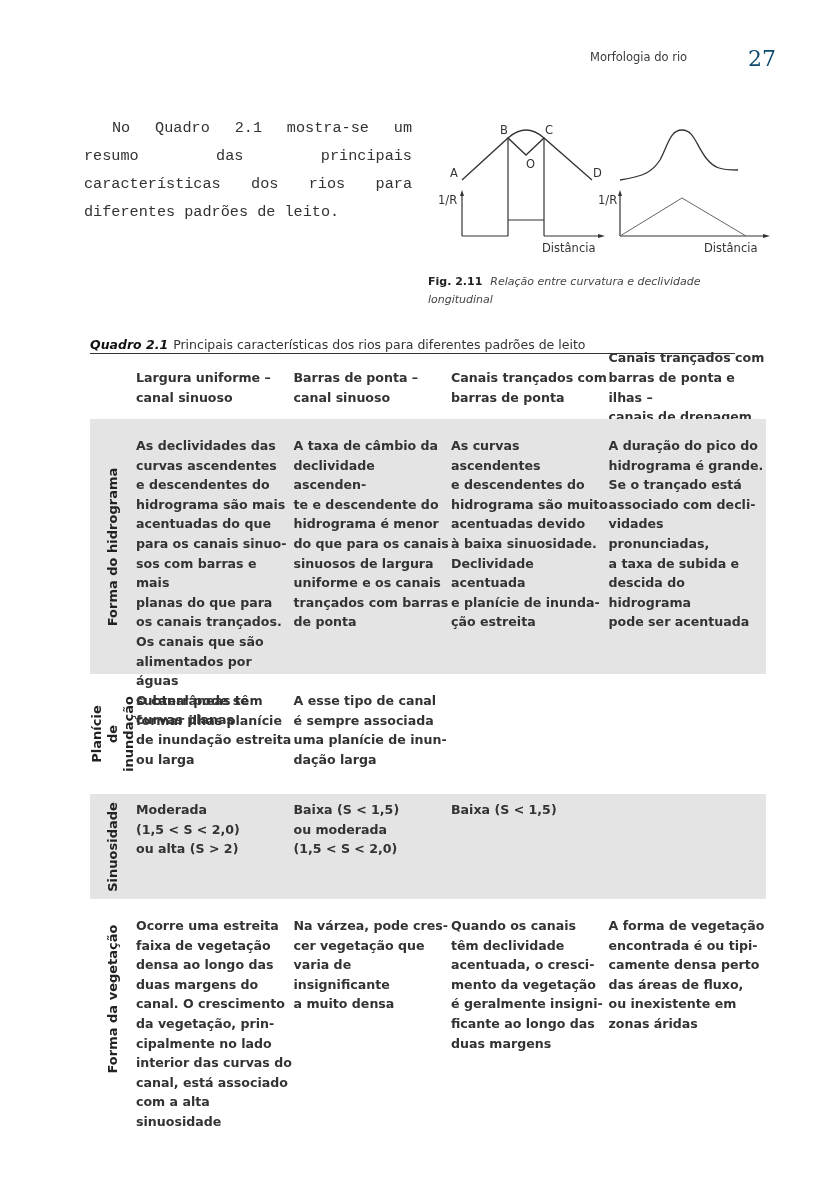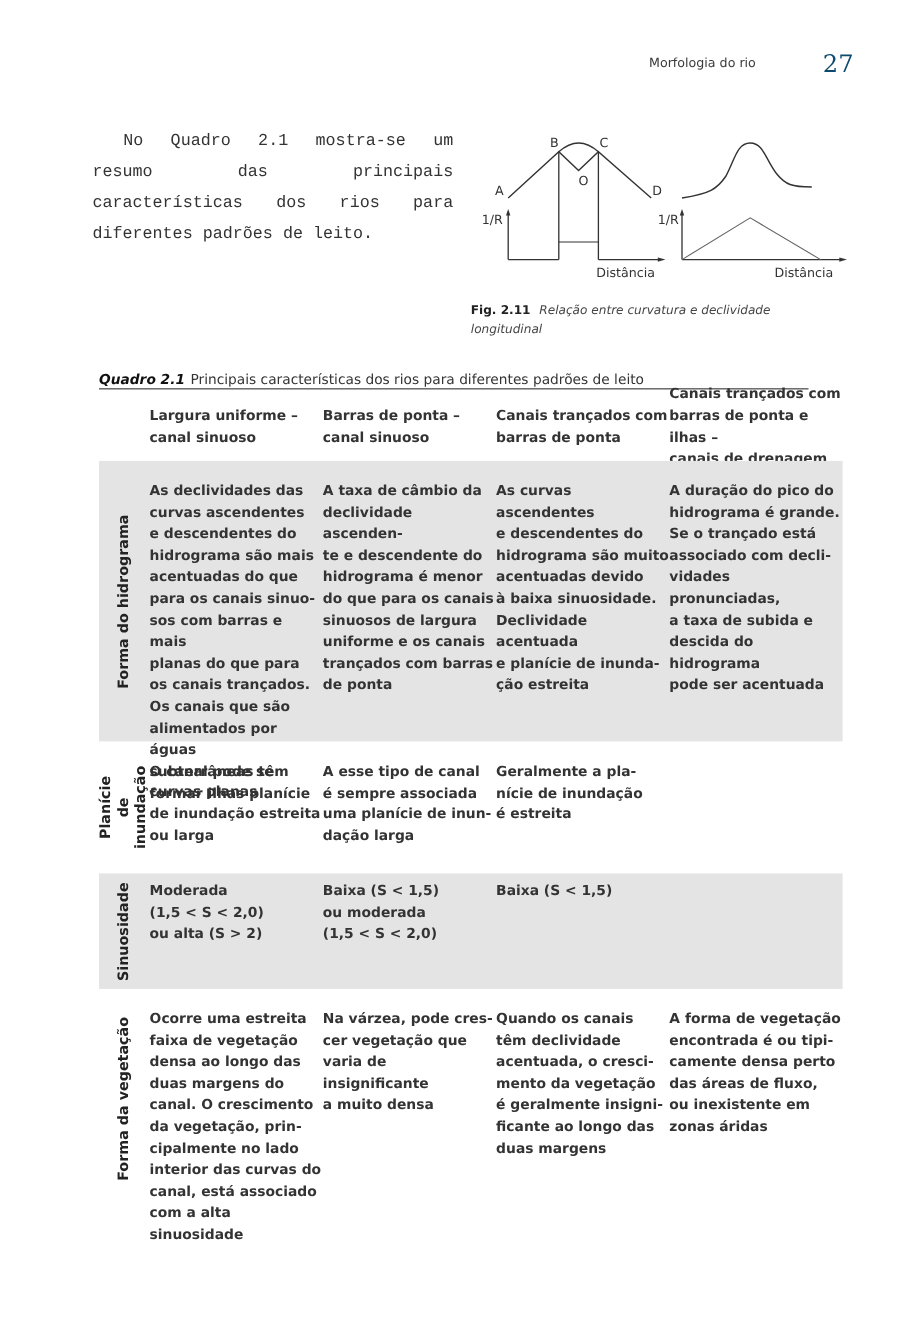--- a/index.html
+++ b/index.html
@@ -166,23 +166,20 @@
 inundação</div>
       </div>
     <div class="cell">O canal pode se
 formar ilhas planície
 de inundação estreita
 ou larga</div>
     <div class="cell">A esse tipo de canal
 é sempre associada
 uma planície de inun-
 dação larga</div>
-    <div class="cell">Geralmente a pla-
-nície de inundação
-é estreita</div>
   </div>
 
   <div class="row shaded r3">
     <div class="rlabel">
         <div class="rot">Sinuosidade</div>
       </div>
     <div class="cell">Moderada
 (1,5 &lt; S &lt; 2,0)
 ou alta (S &gt; 2)</div>
     <div class="cell">Baixa (S &lt; 1,5)

